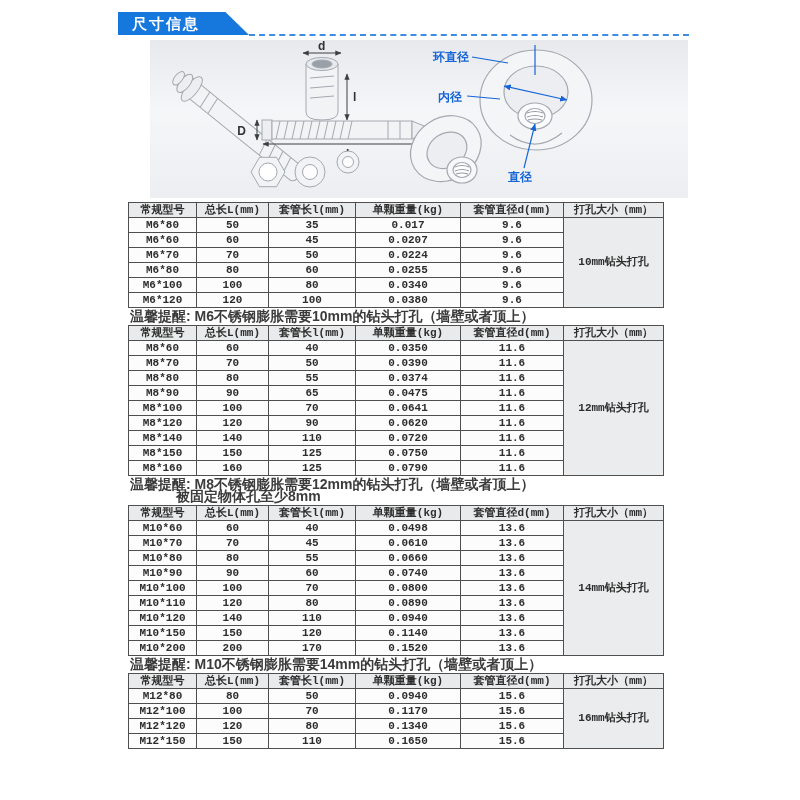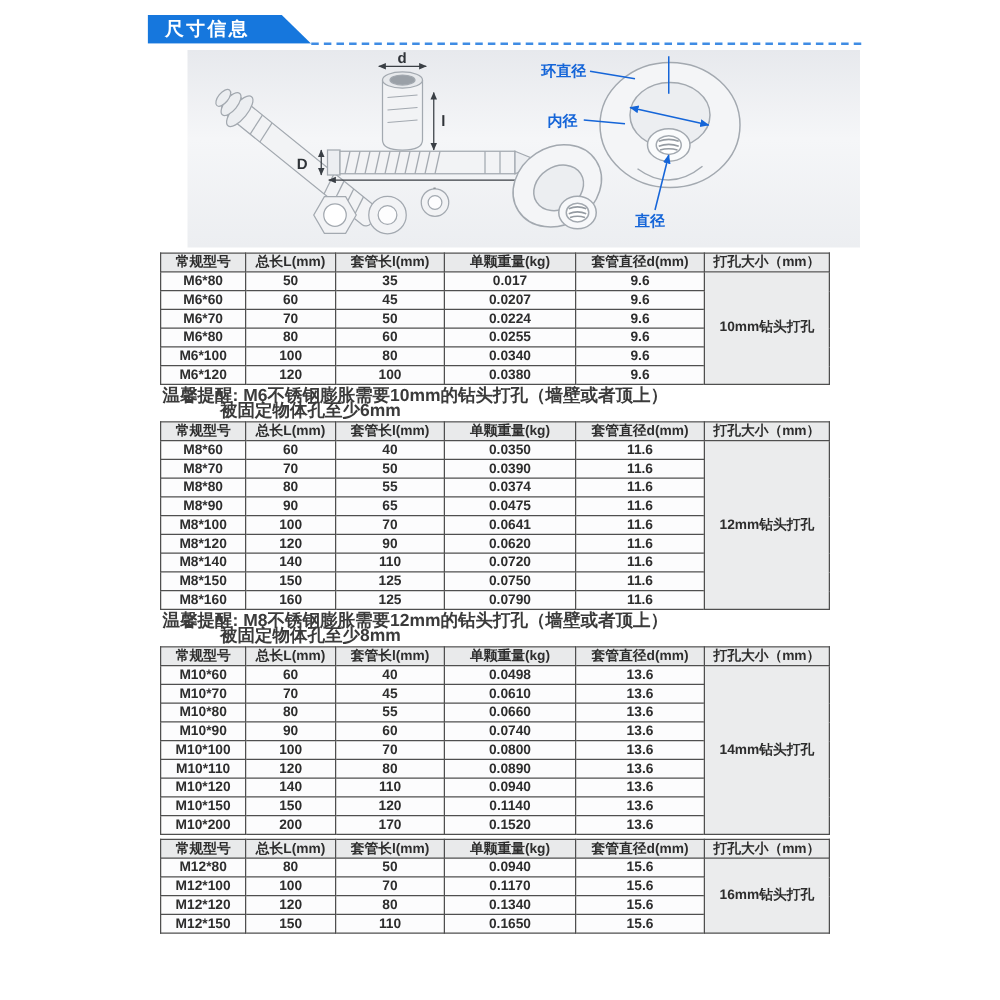--- a/index.html
+++ b/index.html
@@ -11,21 +11,21 @@
             padding-left:14px; box-sizing:border-box; letter-spacing:2px; }
   .dash-line { position:absolute; left:249px; top:34px; width:440px; height:0;
                border-top:2px dashed #3f8ce4; }
 
   .diagram { position:absolute; left:150px; top:40px; width:538px; height:158px;
              background:linear-gradient(180deg,#e7e9ed 0%,#f5f6f8 45%,#eceef1 100%); }
   .callout { fill:#1565d8; font-size:12px; font-weight:bold; }
   .dimtext { fill:#2f3338; font-size:12px; font-weight:bold; }
 
   #tables { position:absolute; left:128px; top:202px; width:537px; }
-  table.spec { border-collapse:collapse; table-layout:fixed; width:535px; }
+  table.spec { border-collapse:collapse; table-layout:fixed; width:535px;font-family:Liberation Mono, monospace; }
   table.spec th, table.spec td {
       border:1px solid #4f4f4f; font-size:11px; font-weight:bold; color:#2d2d2d;
       text-align:center; height:14px; padding:0; line-height:1.1;
       white-space:nowrap; overflow:hidden; }
   table.spec th { background:#e9eaeb; }
   table.spec td { background:#fcfcfd; }
   table.spec td.drill { background:#ebeced; }
   .note { margin:2px 0 3px 2px; font-size:14px; font-weight:bold; color:#3b3b3b; line-height:12px; }
   .note .l2 { padding-left:46px; }
 </style>
@@ -213,21 +213,20 @@
               <td>M6*120</td>
               <td>120</td>
               <td>100</td>
               <td>0.0380</td>
               <td>9.6</td>
             </tr>
           </tbody>
         </table>
         <div class="note">
           <div class="l1">温馨提醒: M6不锈钢膨胀需要10mm的钻头打孔（墙壁或者顶上）</div>
-          <div class="l2">被固定物体孔至少6mm</div>
         </div>
       </section>
       <section>
         <table class="spec">
           <colgroup>
             <col style="width: 68px;">
             <col style="width: 72px;">
             <col style="width: 87px;">
             <col style="width: 105px;">
             <col style="width: 103px;">
@@ -396,20 +395,21 @@
             <tr>
               <td>M10*200</td>
               <td>200</td>
               <td>170</td>
               <td>0.1520</td>
               <td>13.6</td>
             </tr>
           </tbody>
         </table>
         <div class="note">
+          <div class="l1">温馨提醒: M10不锈钢膨胀需要14mm的钻头打孔（墙壁或者顶上）</div>
         </div>
       </section>
       <section>
         <table class="spec">
           <colgroup>
             <col style="width: 68px;">
             <col style="width: 72px;">
             <col style="width: 87px;">
             <col style="width: 105px;">
             <col style="width: 103px;">

